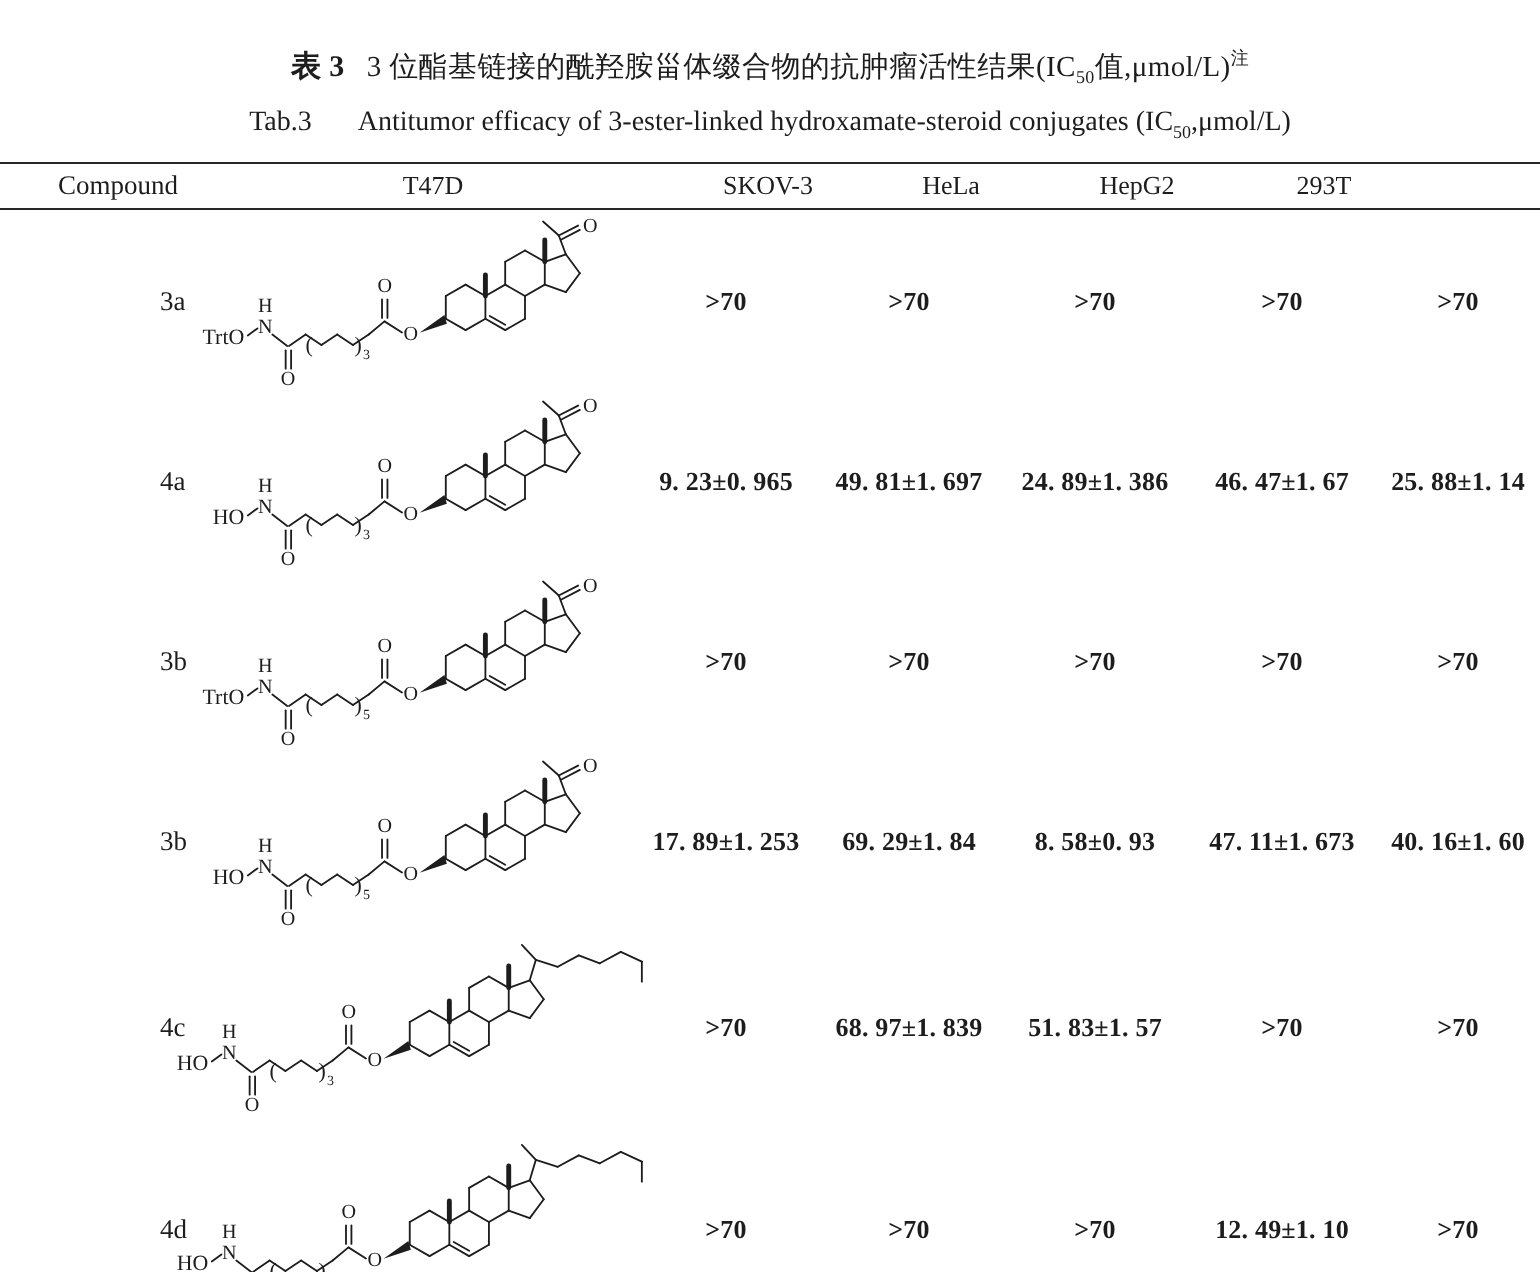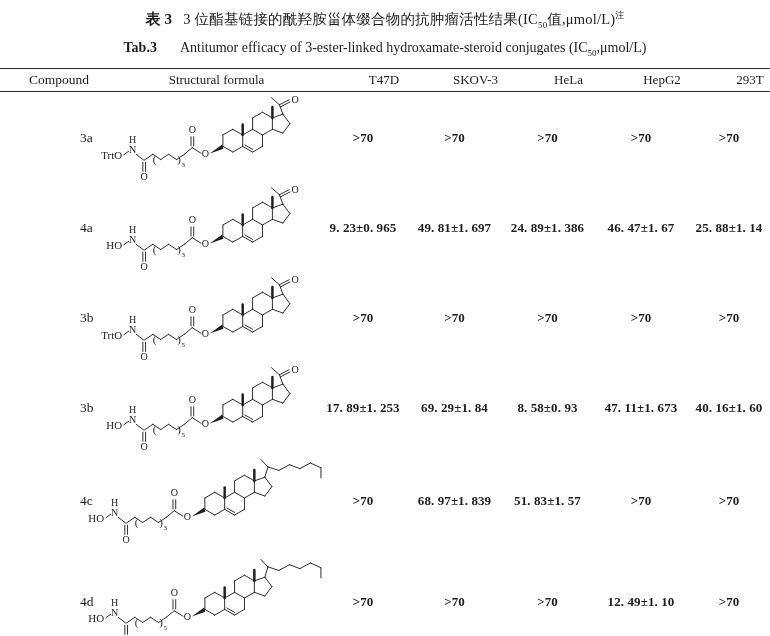--- a/index.html
+++ b/index.html
@@ -2,25 +2,25 @@
 <html><head>
 <meta charset="utf-8">
 <style>
   * { margin:0; padding:0; box-sizing:border-box; }
   body { background:#888; }
   .page {
     width:770px; height:636px; background:#ffffff; overflow:hidden;
     font-family:"Liberation Serif", serif; color:#1d1d1d; margin:0 auto;
     position:relative;
   }
-  .titles { text-align:center; padding-top:5px; }
+  .titles { text-align:center; padding-top:19px; }
   .title-zh { font-size:14.5px; line-height:20px; letter-spacing:0.2px; }
   .title-zh .tlabel { font-weight:bold; margin-right:11px; font-size:15px; }
   .title-en { font-size:14px; line-height:21px; margin-top:2px; }
-  .title-en .tlabel { font-weight:bold; margin-right:23px; }
+  .title-en .tlabel { font-weight:normal; margin-right:23px; }
   sub.icsub { font-size:9px; }
   sup.note { font-size:9px; }
   .datatable { margin-top:4px; border-top:1.7px solid #282828; }
   .trow {
     display:grid;
     grid-template-columns:65px 245px 90px 93px 93px 94px 82px;
     align-items:center; padding-left:8px; width:770px;
   }
   .thead { height:23px; border-bottom:1.4px solid #282828; font-size:13px;padding-left:29px; }
   .thead .cell { text-align:center; white-space:nowrap; }
@@ -43,21 +43,20 @@
       <span class="tlabel">表 3</span><span>3 位酯基链接的酰羟胺甾体缀合物的抗肿瘤活性结果(IC</span><sub class="icsub">50</sub><span>值,μmol/L)</span><sup class="note">注</sup>
     </div>
     <div class="title-en">
       <span class="tlabel">Tab.3</span><span>Antitumor efficacy of 3-ester-linked hydroxamate-steroid conjugates (IC</span><sub class="icsub">50</sub><span>,μmol/L)</span>
     </div>
   </div>
 
   <div class="datatable">
     <div class="trow thead">
       <div class="cell c-compound">Compound</div>
-      <div class="cell">Structural formula</div>
       <div class="cell">T47D</div>
       <div class="cell">SKOV-3</div>
       <div class="cell">HeLa</div>
       <div class="cell">HepG2</div>
       <div class="cell">293T</div>
     </div>
     <div id="table-body">
     <div class="trow body-row" style="height: 90px;">
       <div class="cell c-compound">3a</div>
       <div class="cell c-structure preg">

